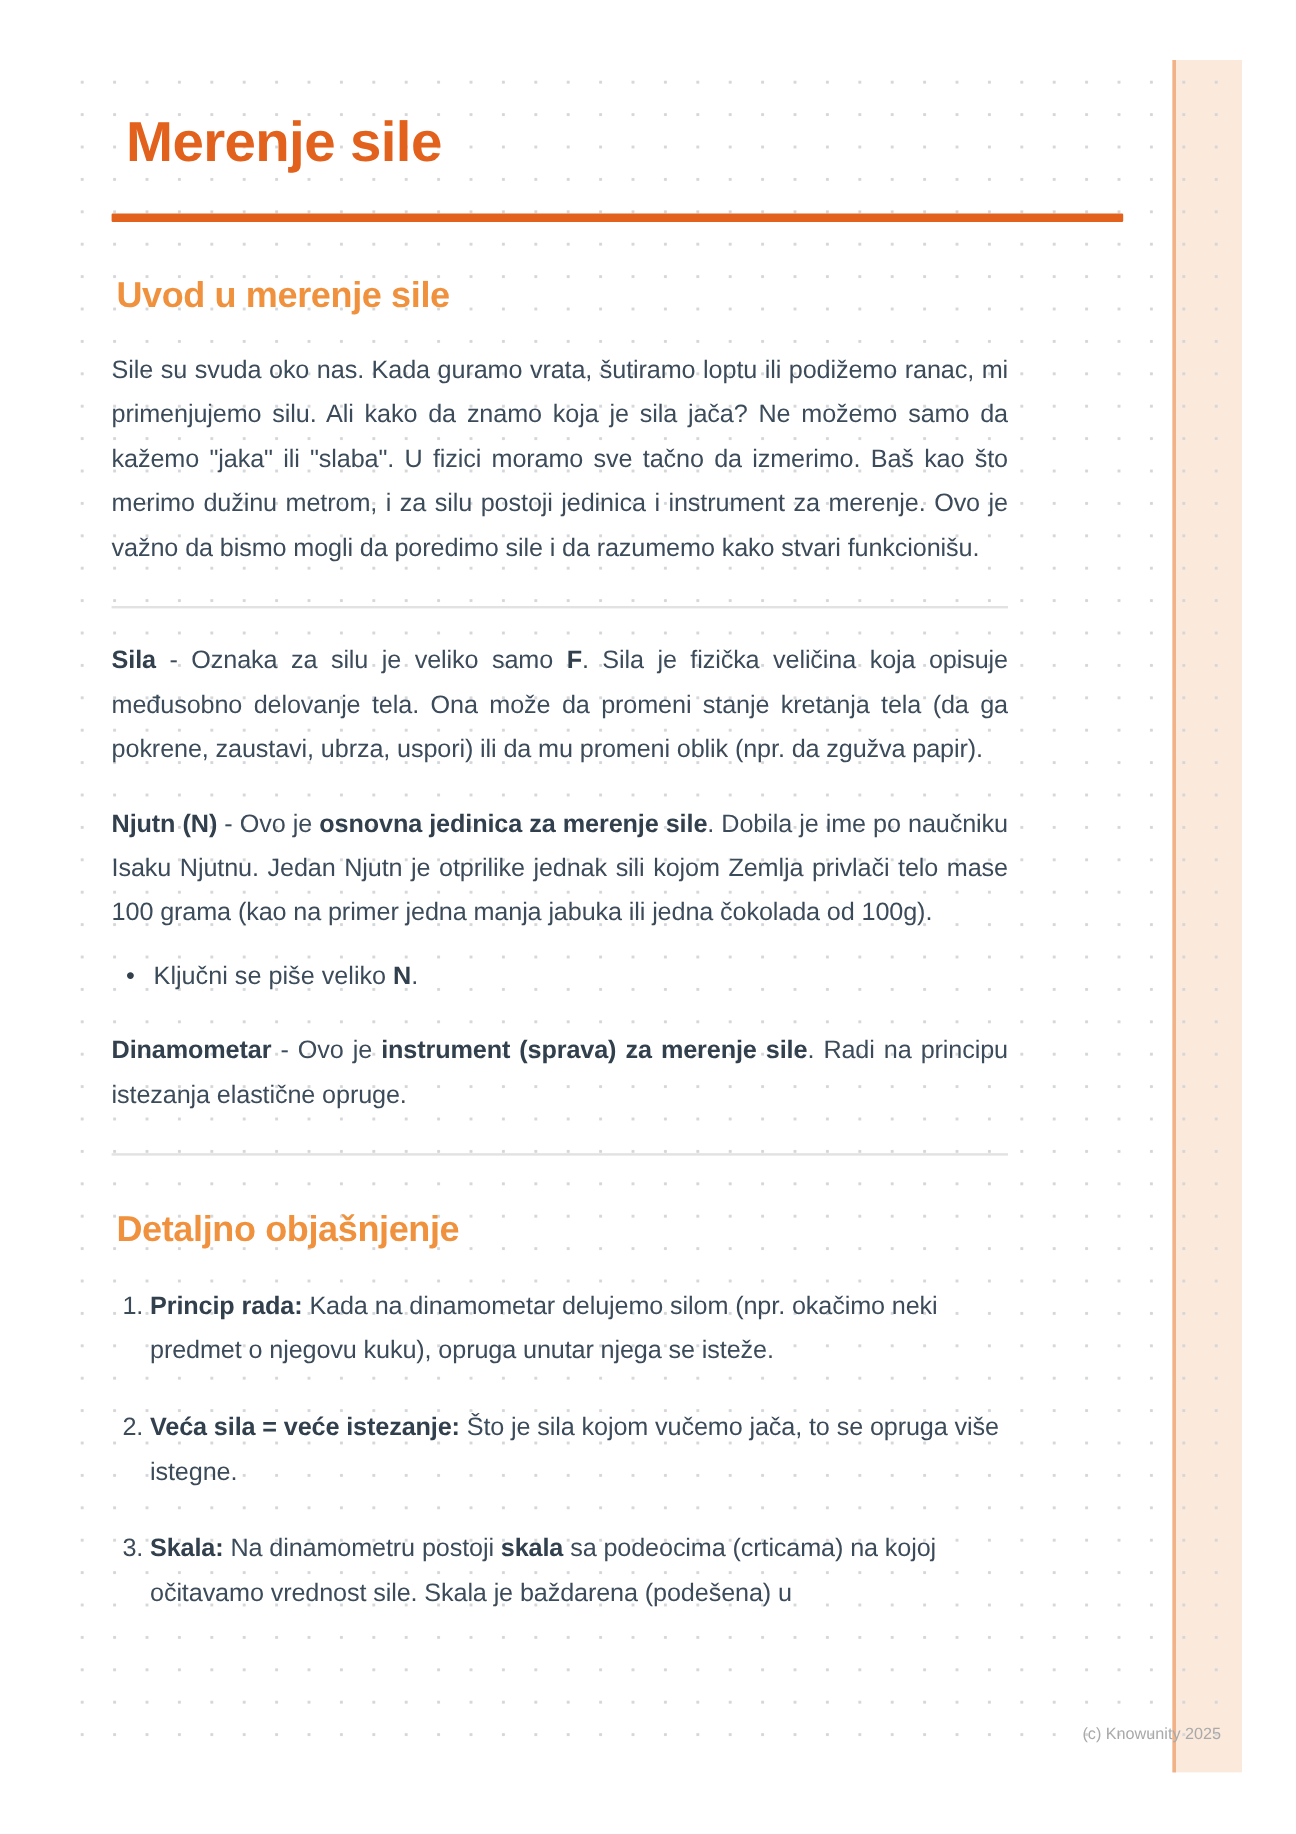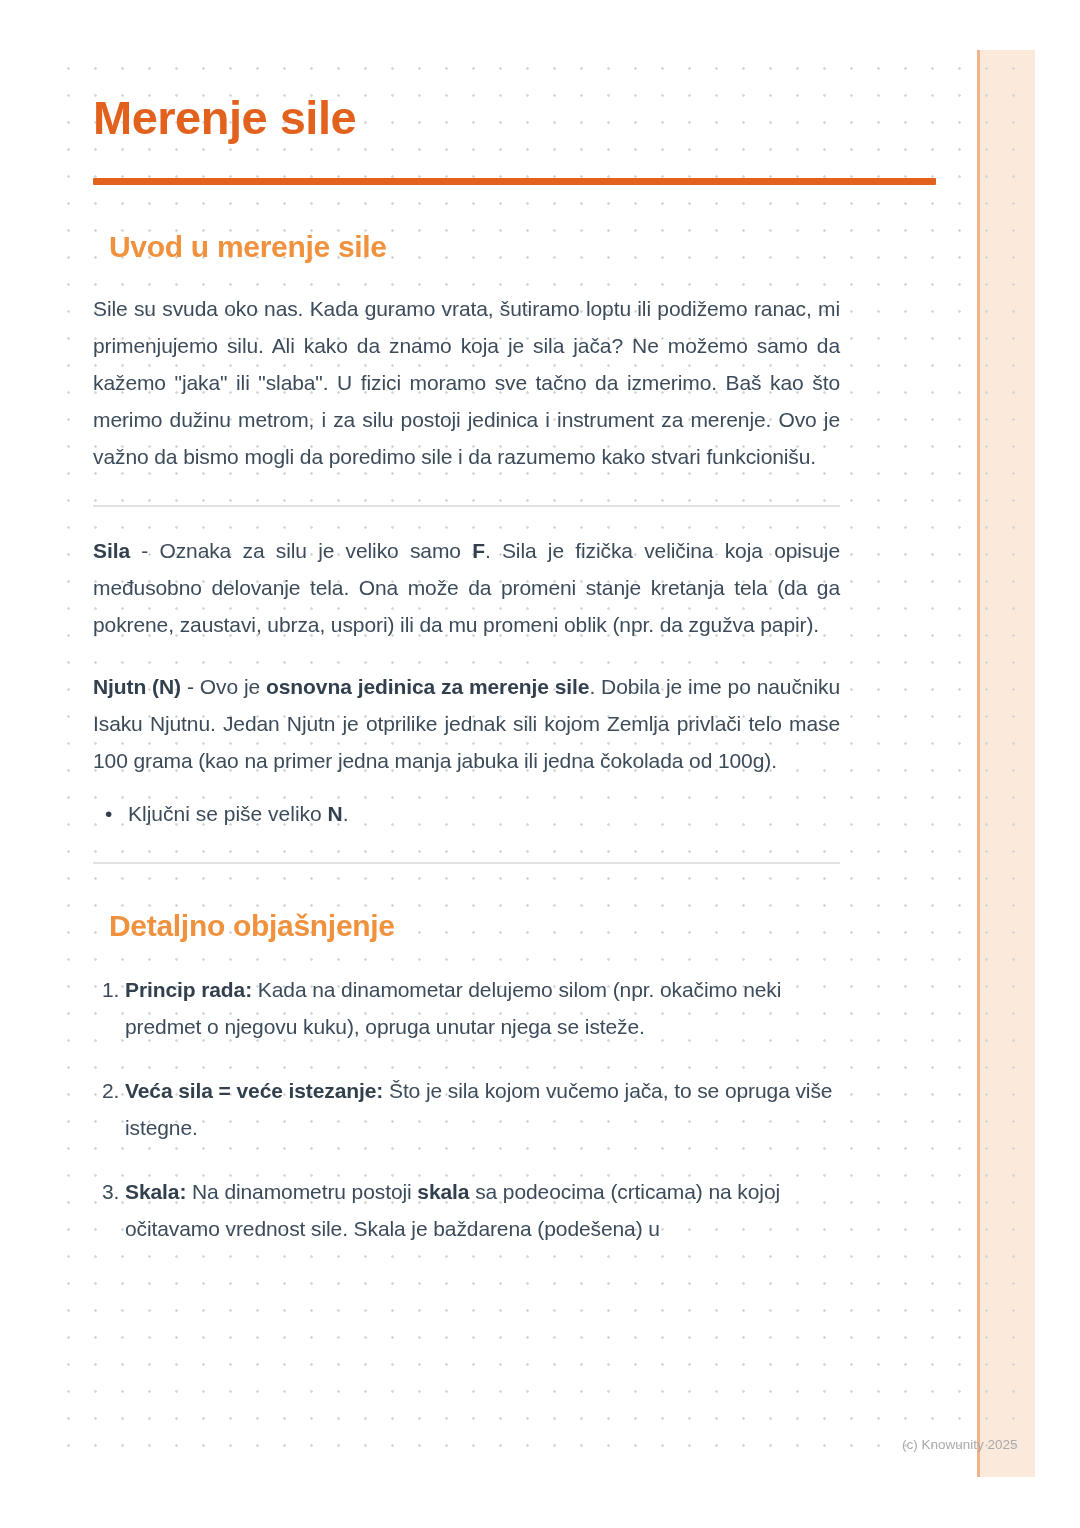--- a/index.html
+++ b/index.html
@@ -38,35 +38,35 @@
     z-index:3;
     white-space:nowrap;
   }
   .content{
     position:absolute;
     left:93px;top:0;
     width:747px;
     z-index:2;
   }
   h1{
-    margin:92px 0 0 0;
+    margin:92px 0 0 12px;
     font-size:47px;
     line-height:1.12;
     font-weight:bold;
     color:#E2611C;
     letter-spacing:-0.5px;
   }
   .title-rule{
     width:843px;height:7px;
     background:#E2611C;
     margin-top:33px;
     border-radius:1px;
   }
   h2{
-    margin:44px 0 0 16px;
+    margin:44px 0 0 4px;
     font-size:30px;
     line-height:1.2;
     font-weight:bold;
     color:#F0913E;
     letter-spacing:-0.3px;
   }
   h3{
     margin:40px 0 0 0;
     font-size:24px;
     line-height:1.2;
@@ -134,20 +134,21 @@
     <hr class="divider">
 
     <p class="just"><b>Sila</b><span> - Oznaka za silu je veliko samo </span><b>F</b><span>. Sila je fizička veličina koja opisuje međusobno delovanje tela. Ona može da promeni stanje kretanja tela (da ga pokrene, zaustavi, ubrza, uspori) ili da mu promeni oblik (npr. da zgužva papir).</span></p>
     <p class="just"><b>Njutn (N)</b><span> - Ovo je </span><b>osnovna jedinica za merenje sile</b><span>. Dobila je ime po naučniku Isaku Njutnu. Jedan Njutn je otprilike jednak sili kojom Zemlja privlači telo mase 100 grama (kao na primer jedna manja jabuka ili jedna čokolada od 100g).</span></p>
 
     <div class="bullet-item">
       <span class="bdot">•</span>
       <span><span>Ključni se piše veliko </span><b>N</b><span>.</span></span>
     </div>
 
+    <p class="just"><b>Dinamometar</b><span> - Ovo je </span><b>instrument (sprava) za merenje sile</b><span>. Radi na principu istezanja elastične opruge.</span></p>
 
     <hr class="divider">
 
     <h2>Detaljno objašnjenje</h2>
 
     <div class="olist">
       <div class="list-item">
         <span class="num">1.</span>
         <span><b>Princip rada:</b><span> Kada na dinamometar delujemo silom (npr. okačimo neki predmet o njegovu kuku), opruga unutar njega se isteže.</span></span>
       </div>

